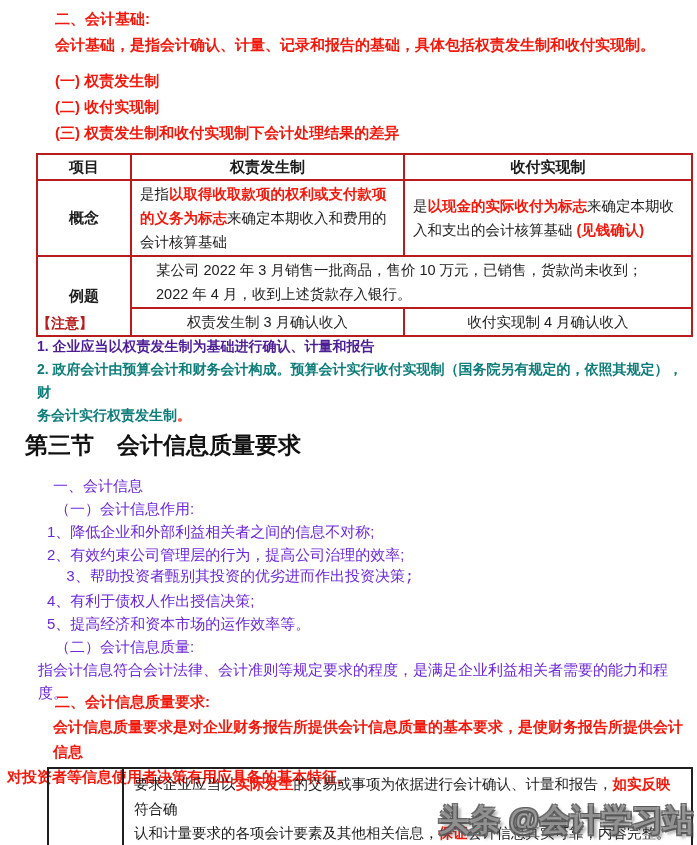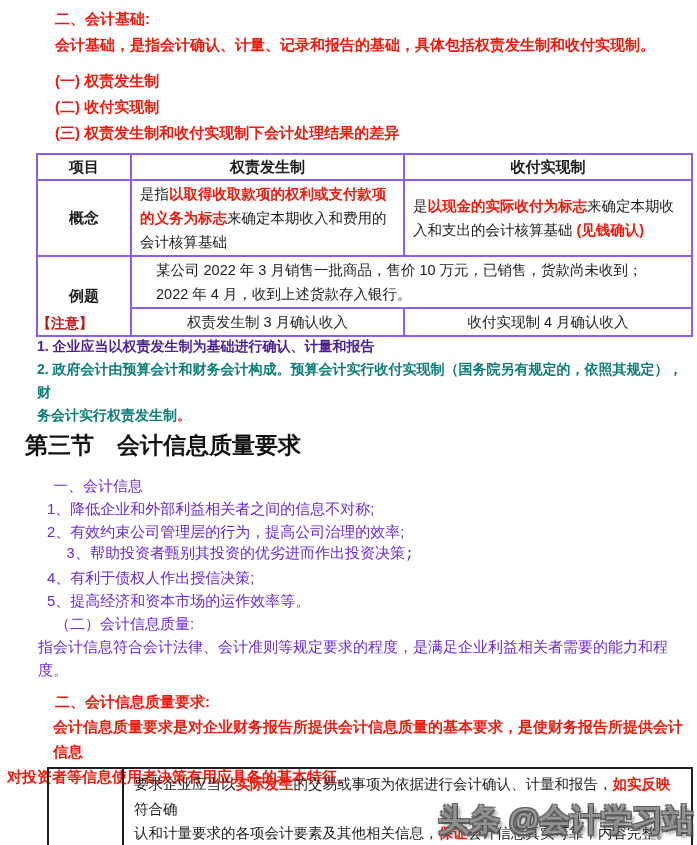--- a/index.html
+++ b/index.html
@@ -15,21 +15,21 @@
   .rich-line{min-height:1em;}
 
   
   .intro{position:absolute;left:55px;top:6px;font-size:15px;line-height:26px;
          font-weight:700;color:#f2190c;}
   .intro .gap{height:10px;}
 
   
   table{border-collapse:collapse;table-layout:fixed;}
   .t1{position:absolute;left:36px;top:153px;width:655px;font-size:14.5px;}
-  .t1 th,.t1 td{border:2px solid #8b5cf6;}
+  .t1 th,.t1 td{border:2px solid #b91c1c;}
   .t1 th{font-size:15px;font-weight:700;text-align:center;padding:2px 4px;color:#1c1c1c;}
   .t1 td{padding:1px 8px;line-height:24px;vertical-align:middle;}
   .t1 td.center{text-align:center;}
 
   
   .notice{position:absolute;left:37px;top:312px;font-size:14px;font-weight:700;line-height:23px;}
   .notice .lbl{color:#b91c1c;}
   .notice .item1{color:#4c1d95;}
 
   
@@ -120,20 +120,21 @@
     <div>
         <div class="rich-line"><span class="sg-t">2. 政府会计由预算会计和财务会计构成。预算会计实行收付实现制（国务院另有规定的，依照其规定），　　财</span></div>
         <div class="rich-line"><span class="sg-t">务会计实行权责发生制</span><span class="sg-r">。</span></div>
       </div>
   </div>
 
   <div class="sec-heading">第三节　会计信息质量要求</div>
 
   <div class="info-list">
       <div class="list-line" style="margin-left: 53px;">一、会计信息</div>
+      <div class="list-line" style="margin-left: 55px;">（一）会计信息作用:</div>
       <div class="list-line" style="margin-left: 47px;">1、降低企业和外部利益相关者之间的信息不对称;</div>
       <div class="list-line" style="margin-left: 47px;">2、有效约束公司管理层的行为，提高公司治理的效率;</div>
       <div class="list-line" style="margin-left: 66px; font-family: Liberation Mono, monospace;">3、帮助投资者甄别其投资的优劣进而作出投资决策;</div>
       <div class="list-line" style="margin-left: 47px;">4、有利于债权人作出授信决策;</div>
       <div class="list-line" style="margin-left: 47px;">5、提高经济和资本市场的运作效率等。</div>
       <div class="list-line" style="margin-left: 55px;">（二）会计信息质量:</div>
       <div class="list-line" style="margin-left: 38px;">指会计信息符合会计法律、会计准则等规定要求的程度，是满足企业利益相关者需要的能力和程度。</div>
     </div>
 
   <div class="quality">

